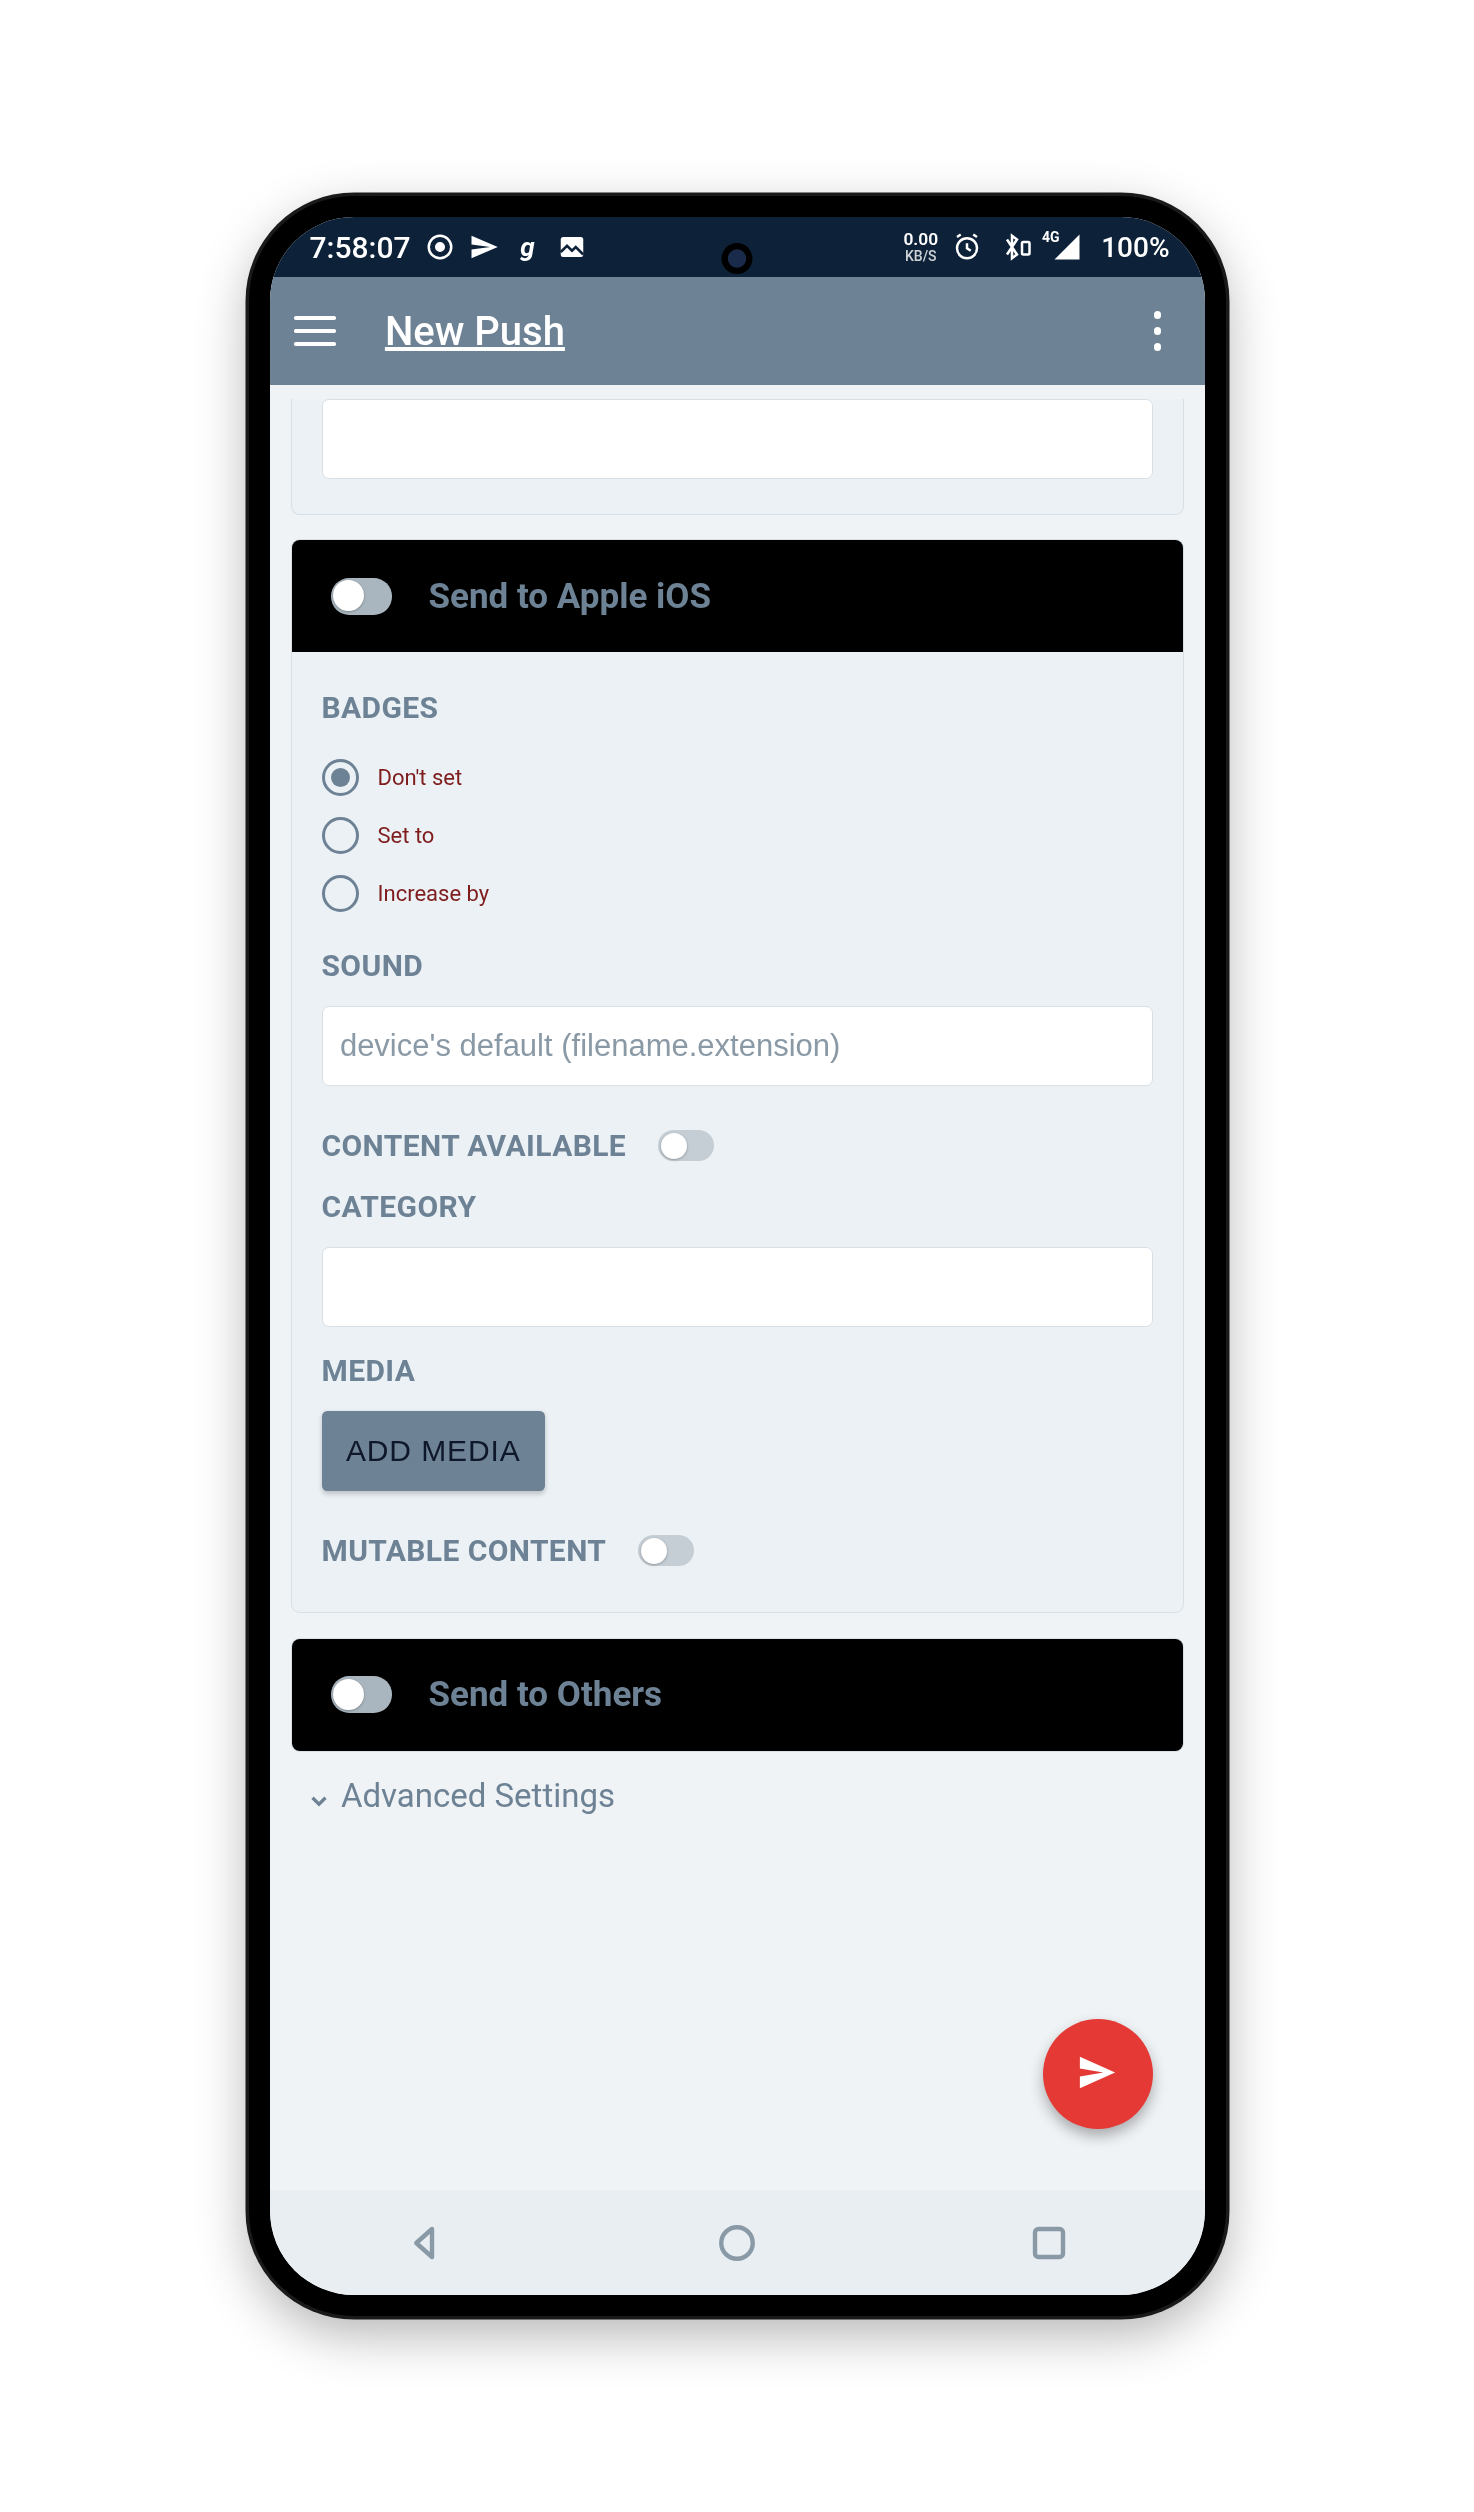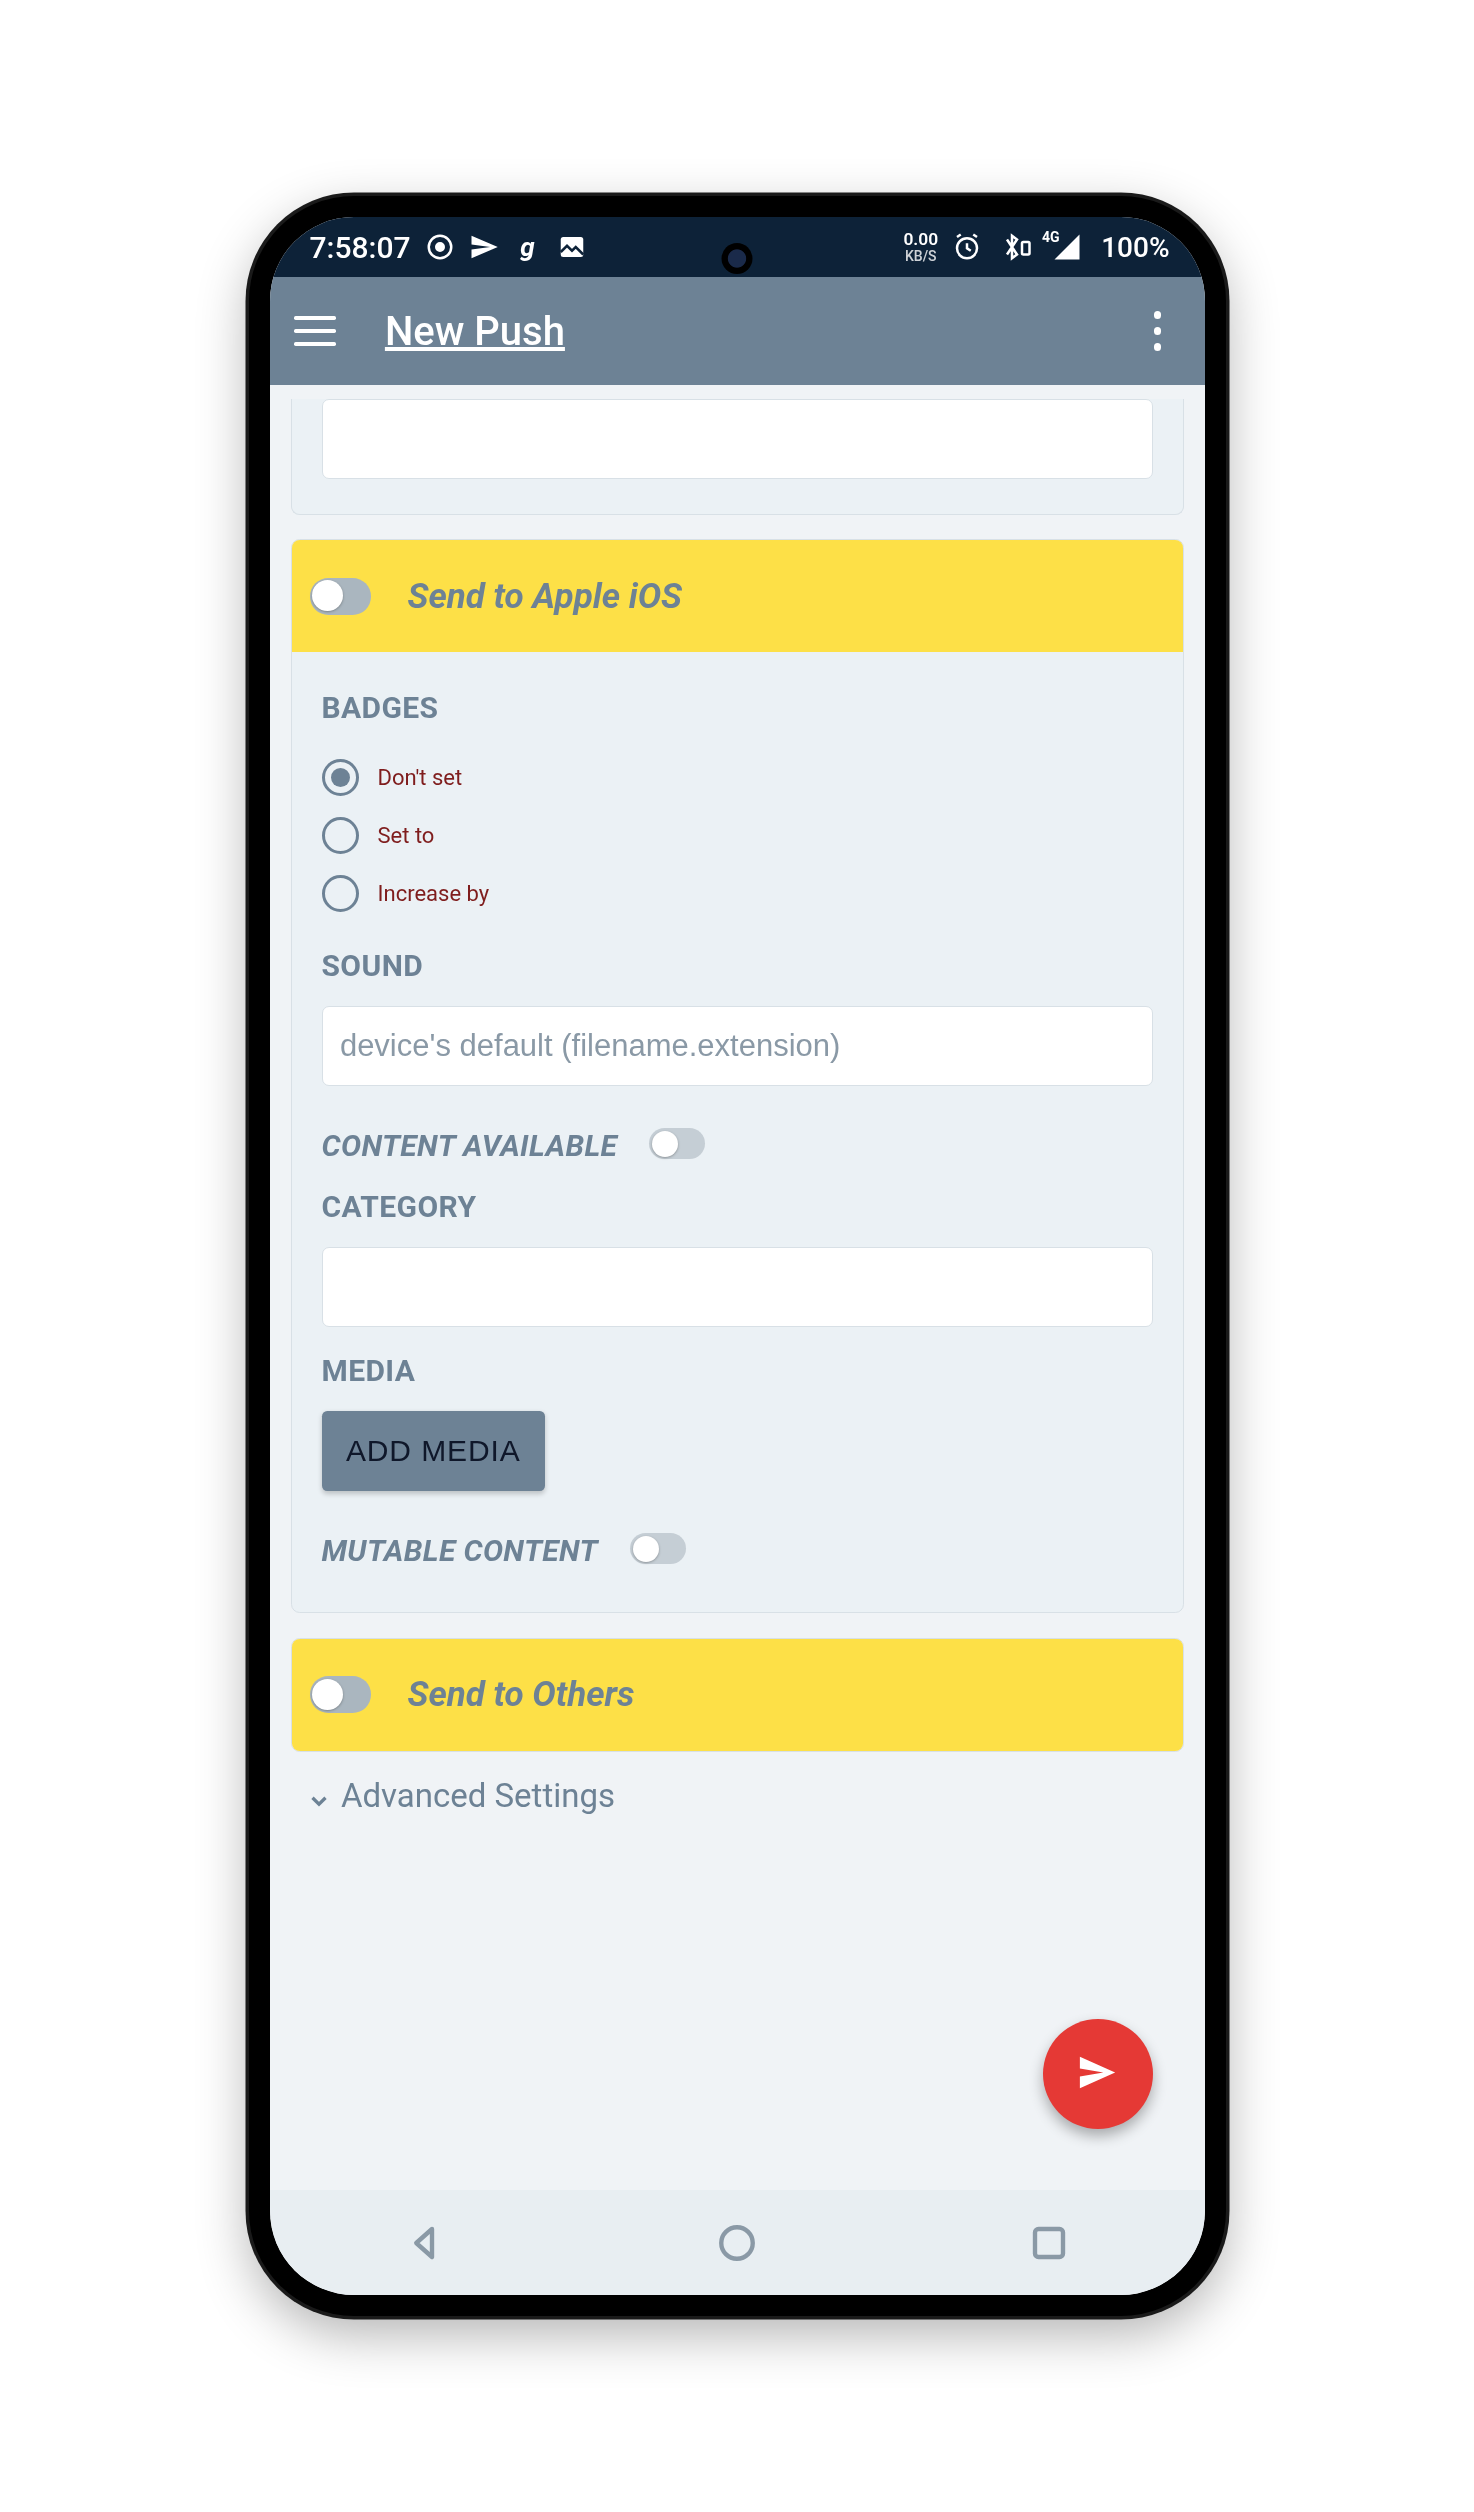--- a/index.html
+++ b/index.html
@@ -104,27 +104,26 @@
     border:1.3px solid #d8e0e6;
     border-radius:7px;
     height: 80px;
     width:100%;
     padding: 0 17.4px;
     font-size:31px;
     color:#6a7c8b;
   }
   .input-white::placeholder { color:#8a99a6; }
   .card-head {
-    background:#fde047;
+    background:#000000;
     height: 112px;
     display:flex;
     align-items:center;
     gap: 37px;
-    padding: 0 18px;
-    font-style: italic;
+    padding: 0 39px;
   }
   .card-body { padding: 38px 30px 44px; }
   .section-label {
     color:#6d8295;
     font-size:30px;
     font-weight:700;
     letter-spacing:0.4px;
     margin-bottom: 23px;
     margin-top: 26px;
   }
@@ -141,21 +140,21 @@
   .head-label { color:#6d8295; font-size:35px; font-weight:700; }
   .radio-row { display:flex; align-items:center; gap:19px; padding: 10.5px 0; }
   .radio {
     width:37px; height:37px; border:3.5px solid #6d8295; border-radius:50%;
     display:flex; align-items:center; justify-content:center;
   }
   .radio.selected::after {
     content:''; width:19px; height:19px; background:#6d8295; border-radius:50%;
   }
   .radio-label { color:#7f1d1d; font-size:22px; }
-  .inline-row { display:flex; align-items:flex-start; gap: 32px; font-style: italic; }
+  .inline-row { display:flex; align-items:center; gap: 32px; }
   .btn-filled {
     background:#6d8295; color:#0f172a; font-size:30px; font-weight:500;
     letter-spacing:0.9px; padding: 23px 24.4px; border:none; border-radius:5.2px;
     box-shadow: 0 2.6px 5.2px rgba(0,0,0,.2);
   }
   .adv-row {
     display:flex; align-items:center; gap:8.7px; color:#6d8295;
     font-size:33px; padding: 24.4px 15.7px 8.7px;
   }
   .chev { width:26px; height:26px; }

